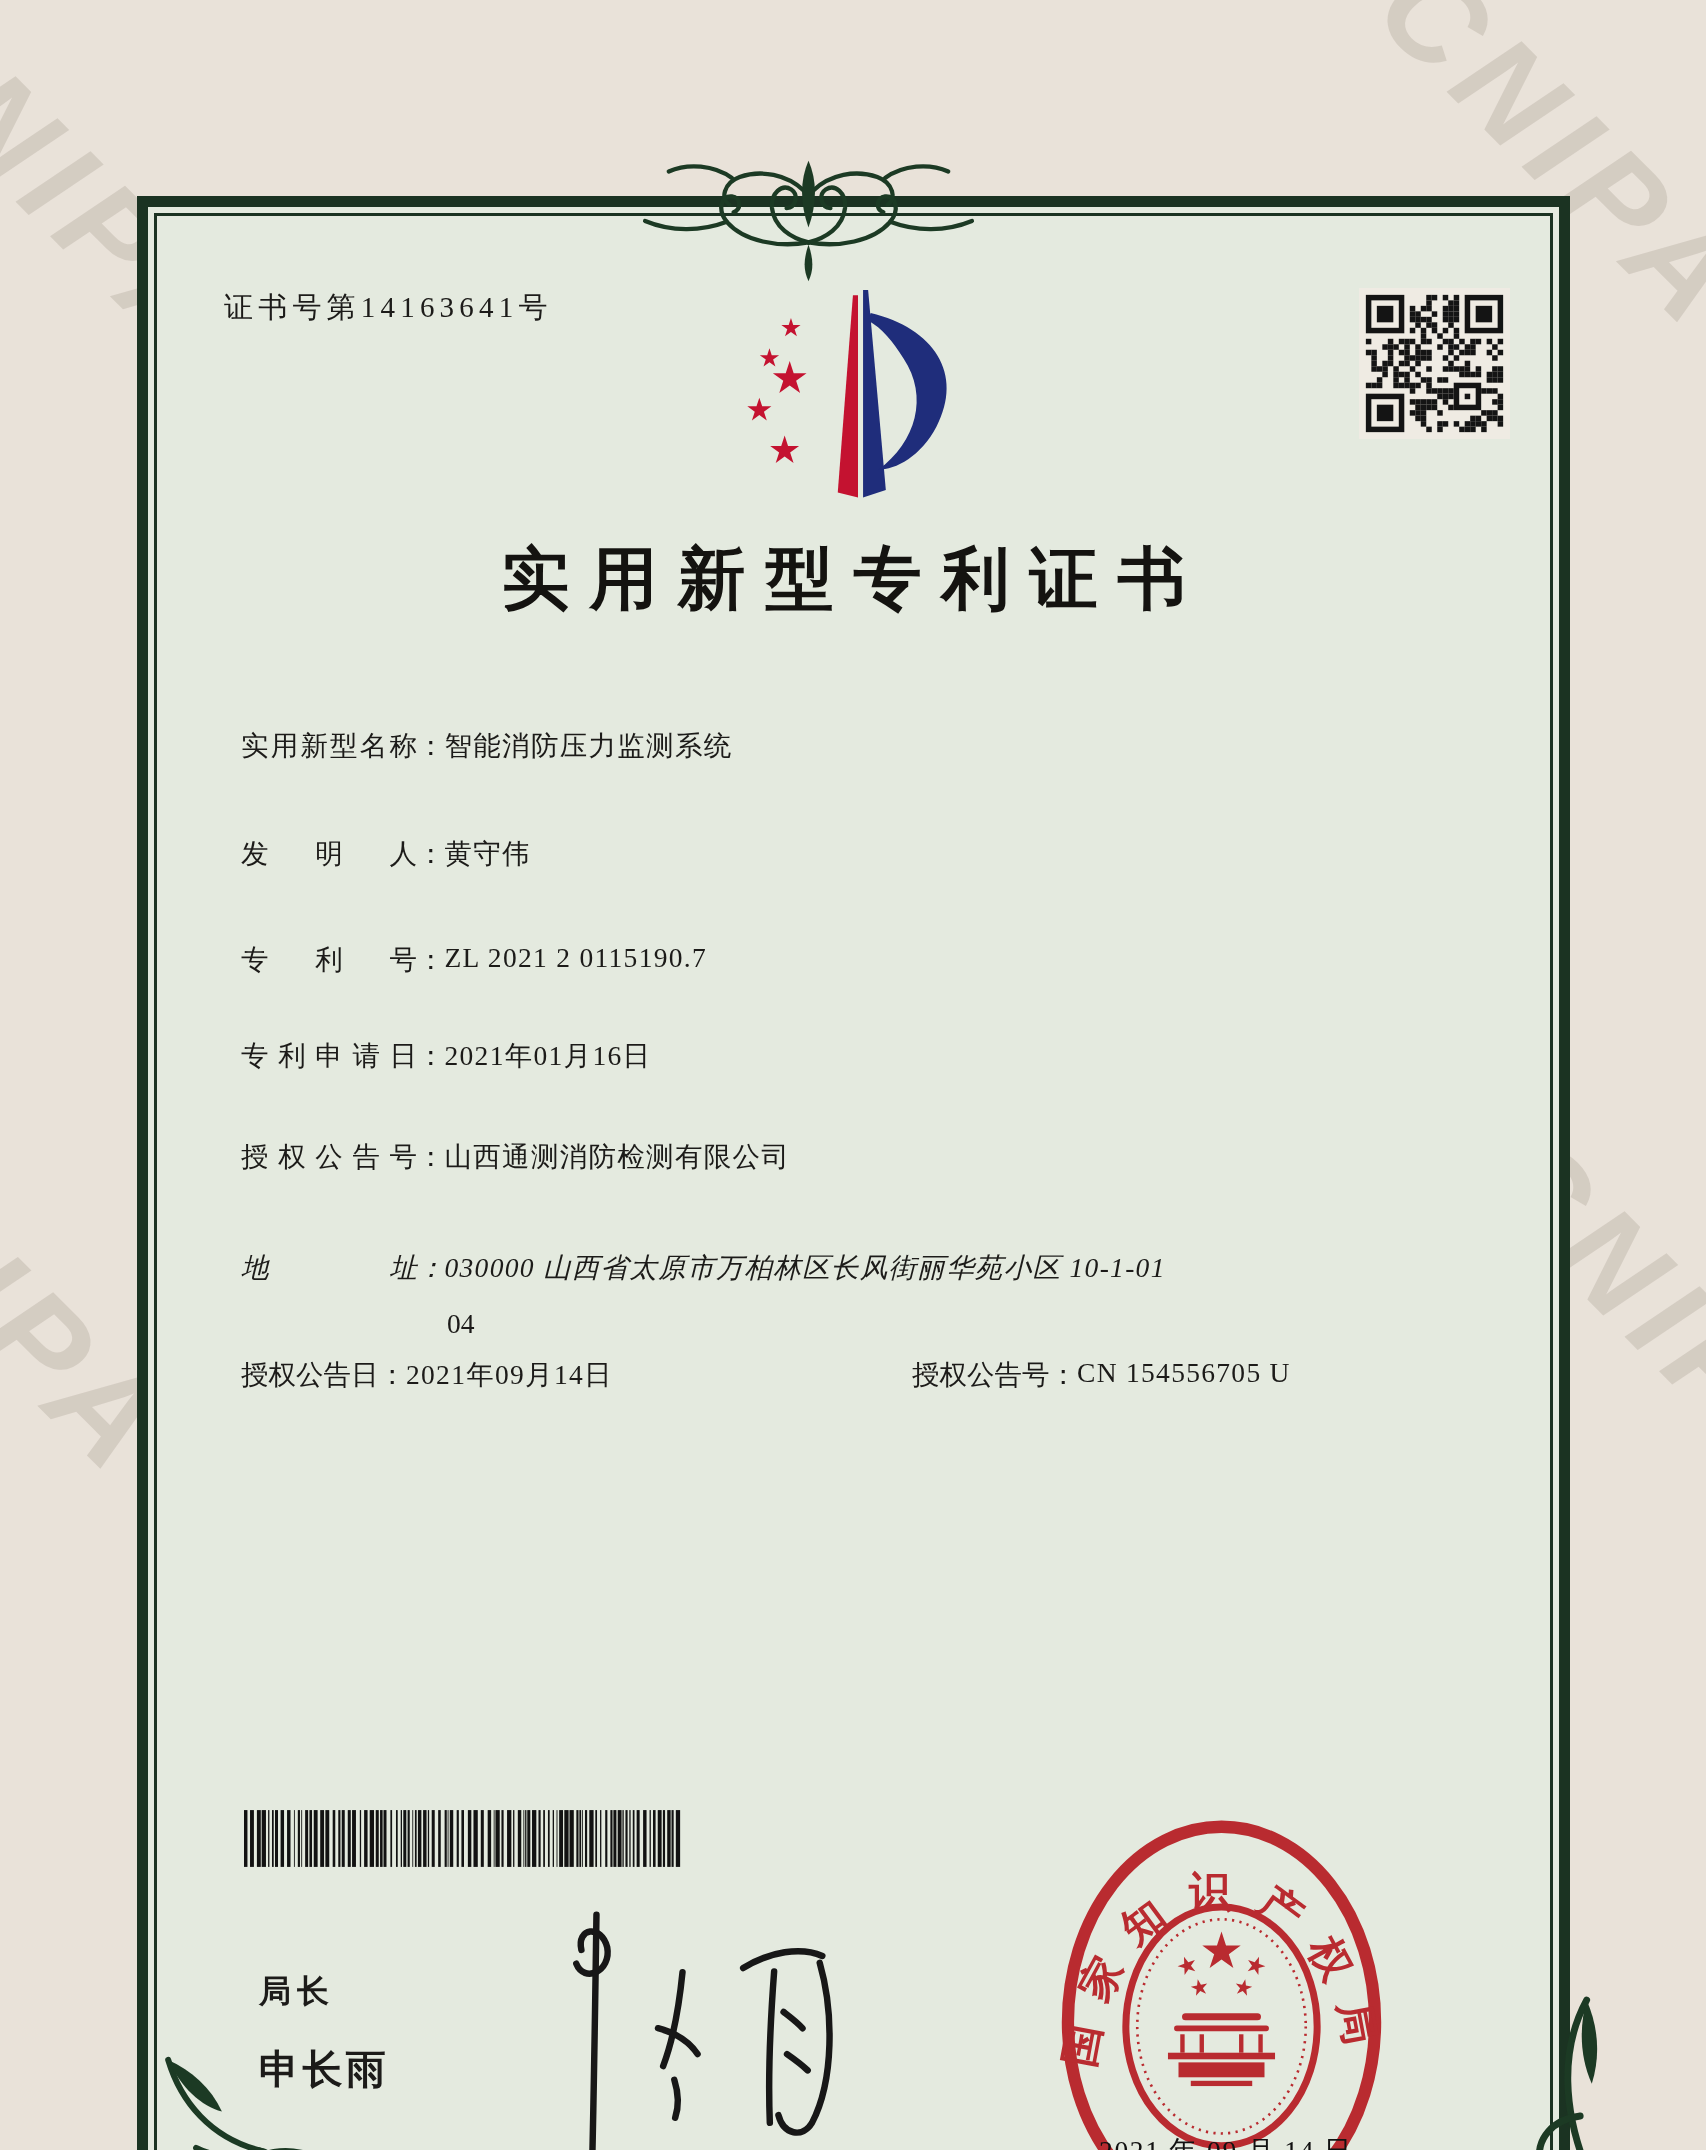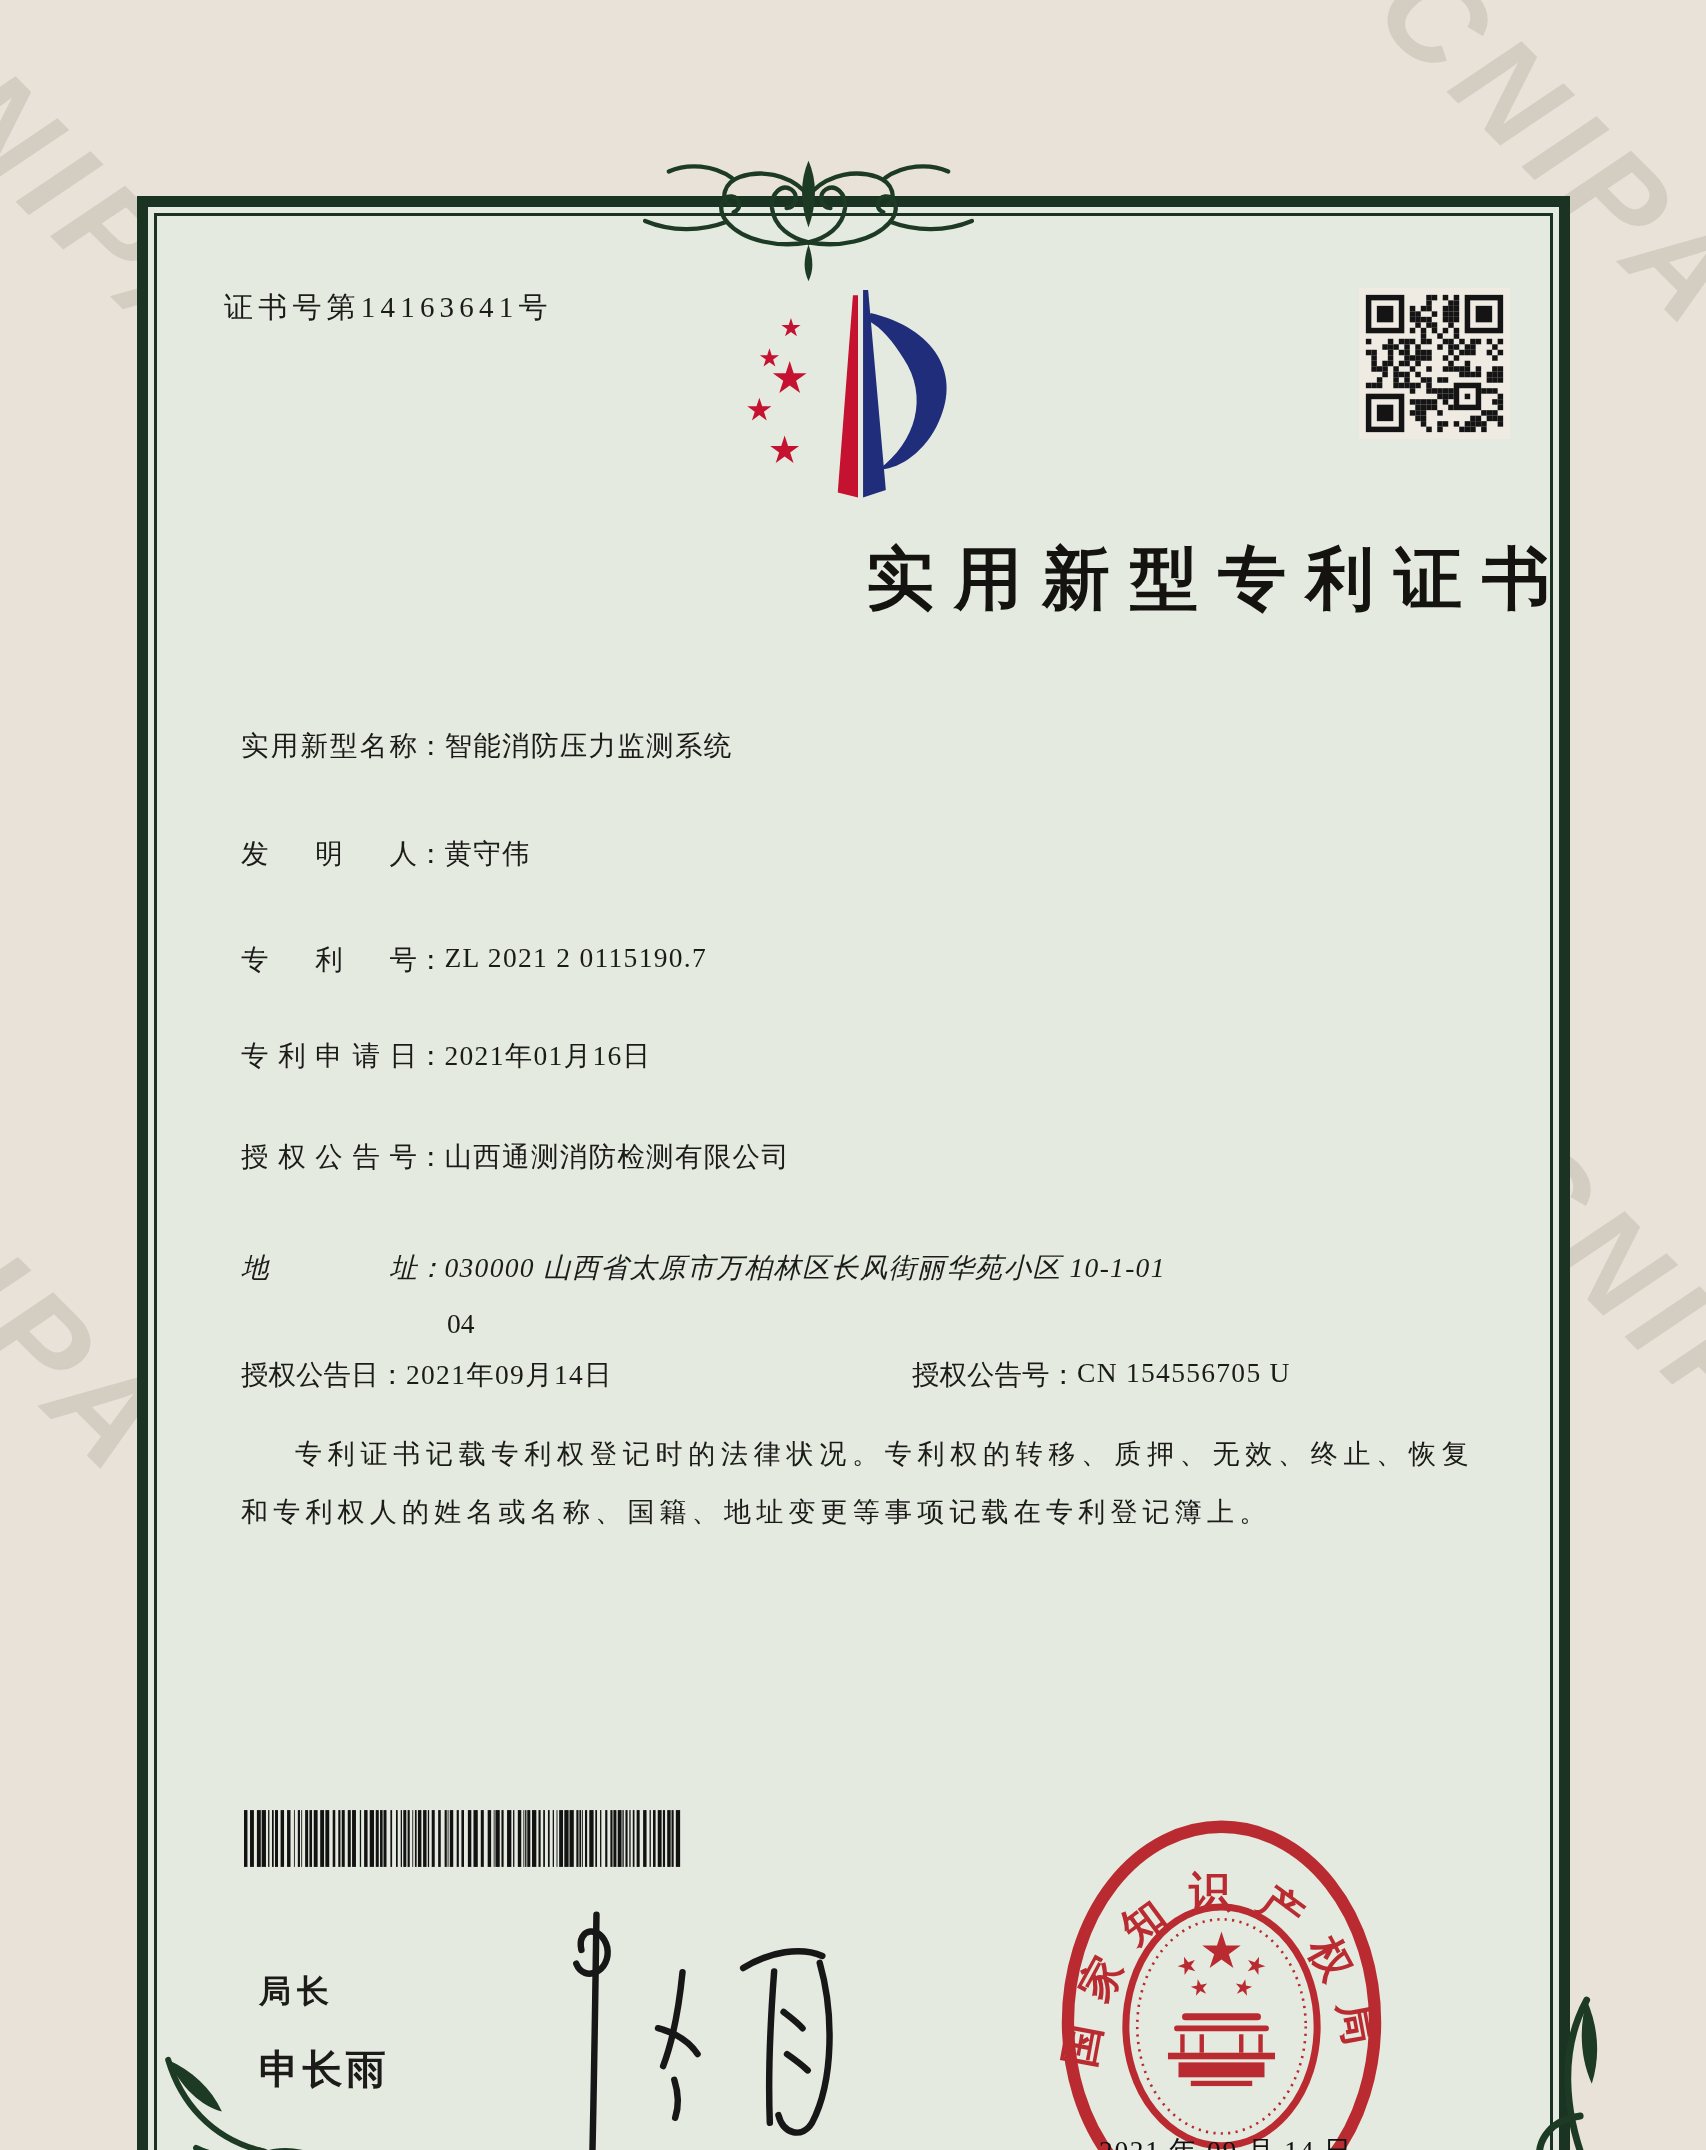--- a/index.html
+++ b/index.html
@@ -34,21 +34,21 @@
   }
   #frame-inner{
     position:absolute;left:6px;top:6px;right:6px;bottom:6px;
     border:3px solid #1b3322;background:transparent;
   }
   .ornament{z-index:6;}
   
   #cert-number{left:224px;top:288px;font-size:29px;letter-spacing:5.2px;z-index:7;}
   #logo{left:731px;top:280px;width:254px;height:234px;z-index:7;}
   #qr{left:1359px;top:288px;width:151px;height:151px;background:#efebe3;padding:0;z-index:7;}
-  #page-title{left:137px;top:534px;width:1433px;text-align:right;
+  #page-title{left:137px;top:534px;width:1433px;text-align:center;
     font-size:68px;font-weight:700;letter-spacing:20px;color:#141310;z-index:7;}
   
   .row{position:absolute;left:241px;font-size:27.5px;z-index:7;white-space:nowrap;}
   .row .lab{display:inline-block;width:176px;text-align:justify;text-align-last:justify;vertical-align:top;}
   .row .sep{display:inline-block;vertical-align:top;}
   .row .val{display:inline-block;vertical-align:top;letter-spacing:1.3px;}
   #row-name{top:728px;} #row-inventor{top:836px;} #row-patno{top:942px;}
   #row-appdate{top:1038px;} #row-patentee{top:1139px;}
   #row-addr{top:1250px;font-style:italic;}
   #addr-line2{left:447px;top:1308px;font-size:27.5px;z-index:7;}
@@ -459,21 +459,20 @@
 </div>
 <div class="abs" id="addr-line2">04</div>
 <div class="row" id="row-grant">
   <span>授权公告日</span><span>：</span><span class="val">2021年09月14日</span>
   <span id="grant-no">
     <span>授权公告号</span><span>：</span><span class="val">CN 154556705 U</span>
   </span>
 </div>
 
 <div class="abs" id="paras">
-  <p>专利证书记载专利权登记时的法律状况。专利权的转移、质押、无效、终止、恢复和专利权人的姓名或名称、国籍、地址变更等事项记载在专利登记簿上。</p>
 </div>
 
 <div class="abs" id="barcode">
   <svg id="barcode-svg" width="440" height="57" viewBox="0 0 1022 132">
       <rect x="0" y="0" width="8" height="132" fill="#121212"></rect>
       <rect x="14" y="0" width="9" height="132" fill="#121212"></rect>
       <rect x="30" y="0" width="9" height="132" fill="#121212"></rect>
       <rect x="41" y="0" width="10" height="132" fill="#121212"></rect>
       <rect x="56" y="0" width="3" height="132" fill="#121212"></rect>
       <rect x="65" y="0" width="4" height="132" fill="#121212"></rect>

